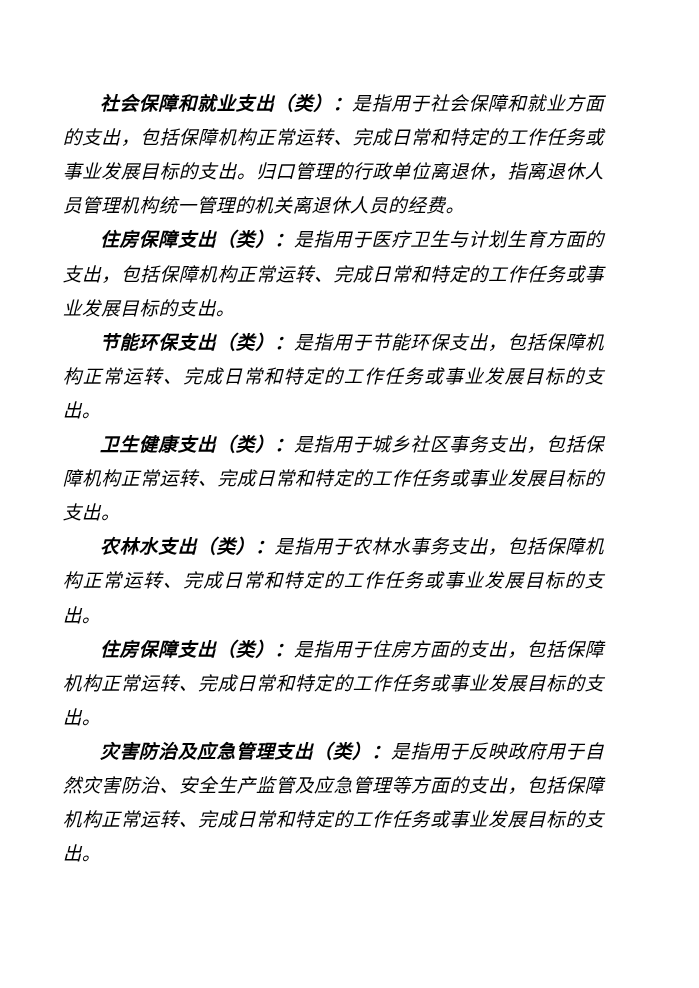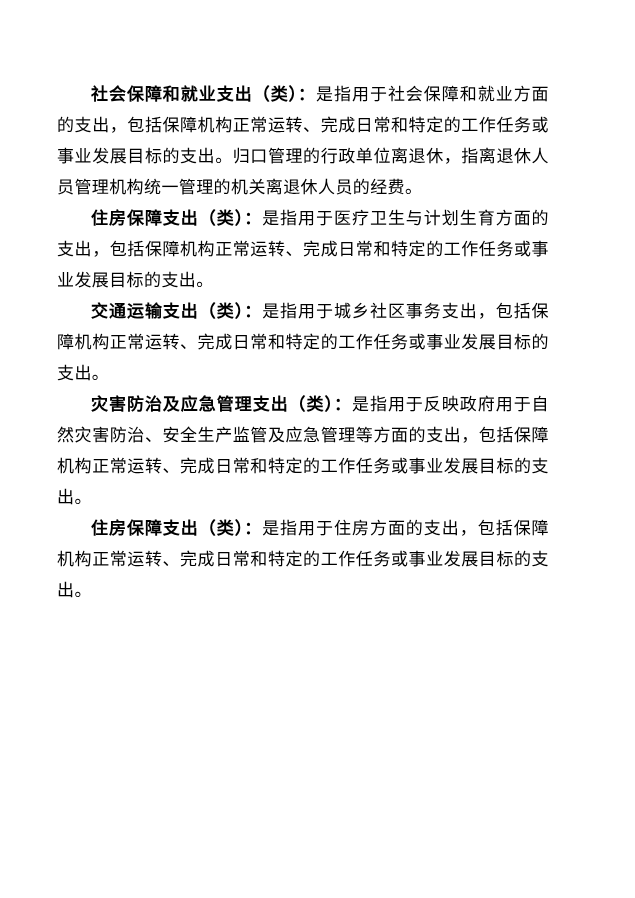--- a/index.html
+++ b/index.html
@@ -9,20 +9,21 @@
   }
   .page {
     position: relative;
     width: 635px;
     height: 898px;
     margin: 0 auto;
     background: #ffffff;
     box-sizing: border-box;
     padding: 79px 86px 0 57px;
     overflow: hidden;
+    font-style: italic;
   }
   .doc-body {
     font-family: "Liberation Serif", "DejaVu Serif", serif;
     font-size: 17px;
     line-height: 31px;
     color: #000000;
     letter-spacing: 0.4px;
   }
   .doc-body p {
     margin: 0;
@@ -37,23 +38,25 @@
 </head>
 <body>
 
 <div class="page">
   <div class="doc-body">
 
     <p><span class="para-heading">社会保障和就业支出（类）：</span><span>是指用于社会保障和就业方面的支出，包括保障机构正常运转、完成日常和特定的工作任务或事业发展目标的支出。归口管理的行政单位离退休，指离退休人员管理机构统一管理的机关离退休人员的经费。</span></p>
 
     <p><span class="para-heading">住房保障支出（类）：</span><span>是指用于医疗卫生与计划生育方面的支出，包括保障机构正常运转、完成日常和特定的工作任务或事业发展目标的支出。</span></p>
 
+    <p><span class="para-heading">节能环保支出（类）：</span><span>是指用于节能环保支出，包括保障机构正常运转、完成日常和特定的工作任务或事业发展目标的支出。</span></p>
 
-    <p><span class="para-heading">交通运输支出（类）：</span><span>是指用于城乡社区事务支出，包括保障机构正常运转、完成日常和特定的工作任务或事业发展目标的支出。</span></p>
+    <p><span class="para-heading">卫生健康支出（类）：</span><span>是指用于城乡社区事务支出，包括保障机构正常运转、完成日常和特定的工作任务或事业发展目标的支出。</span></p>
+
+    <p><span class="para-heading">农林水支出（类）：</span><span>是指用于农林水事务支出，包括保障机构正常运转、完成日常和特定的工作任务或事业发展目标的支出。</span></p>
 
 
+    <p><span class="para-heading">住房保障支出（类）：</span><span>是指用于住房方面的支出，包括保障机构正常运转、完成日常和特定的工作任务或事业发展目标的支出。</span></p>
 
     <p><span class="para-heading">灾害防治及应急管理支出（类）：</span><span>是指用于反映政府用于自然灾害防治、安全生产监管及应急管理等方面的支出，包括保障机构正常运转、完成日常和特定的工作任务或事业发展目标的支出。</span></p>
-
-    <p><span class="para-heading">住房保障支出（类）：</span><span>是指用于住房方面的支出，包括保障机构正常运转、完成日常和特定的工作任务或事业发展目标的支出。</span></p>
 
   </div>
 </div>
 
 </body></html>

